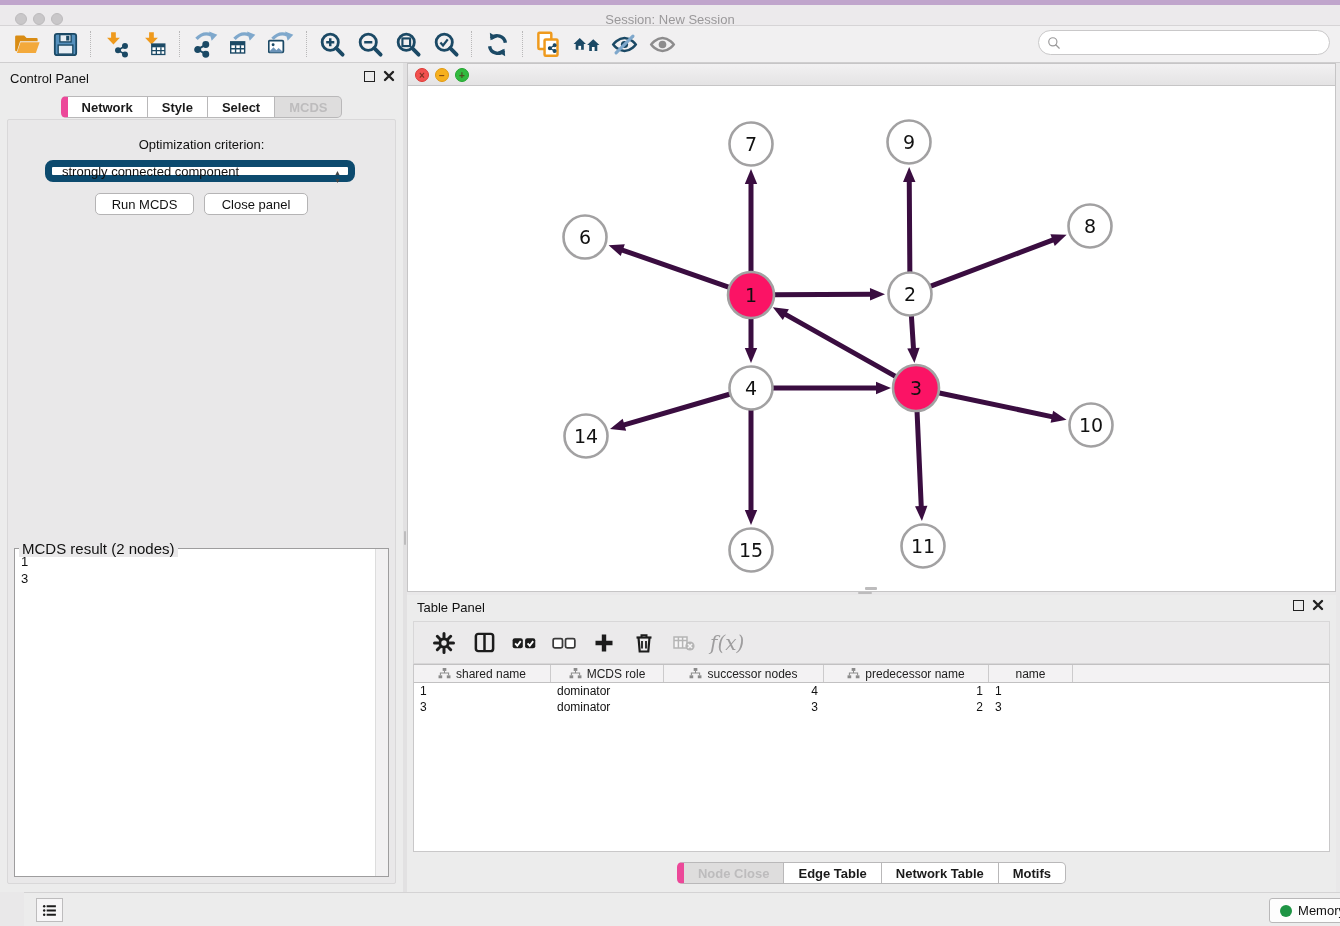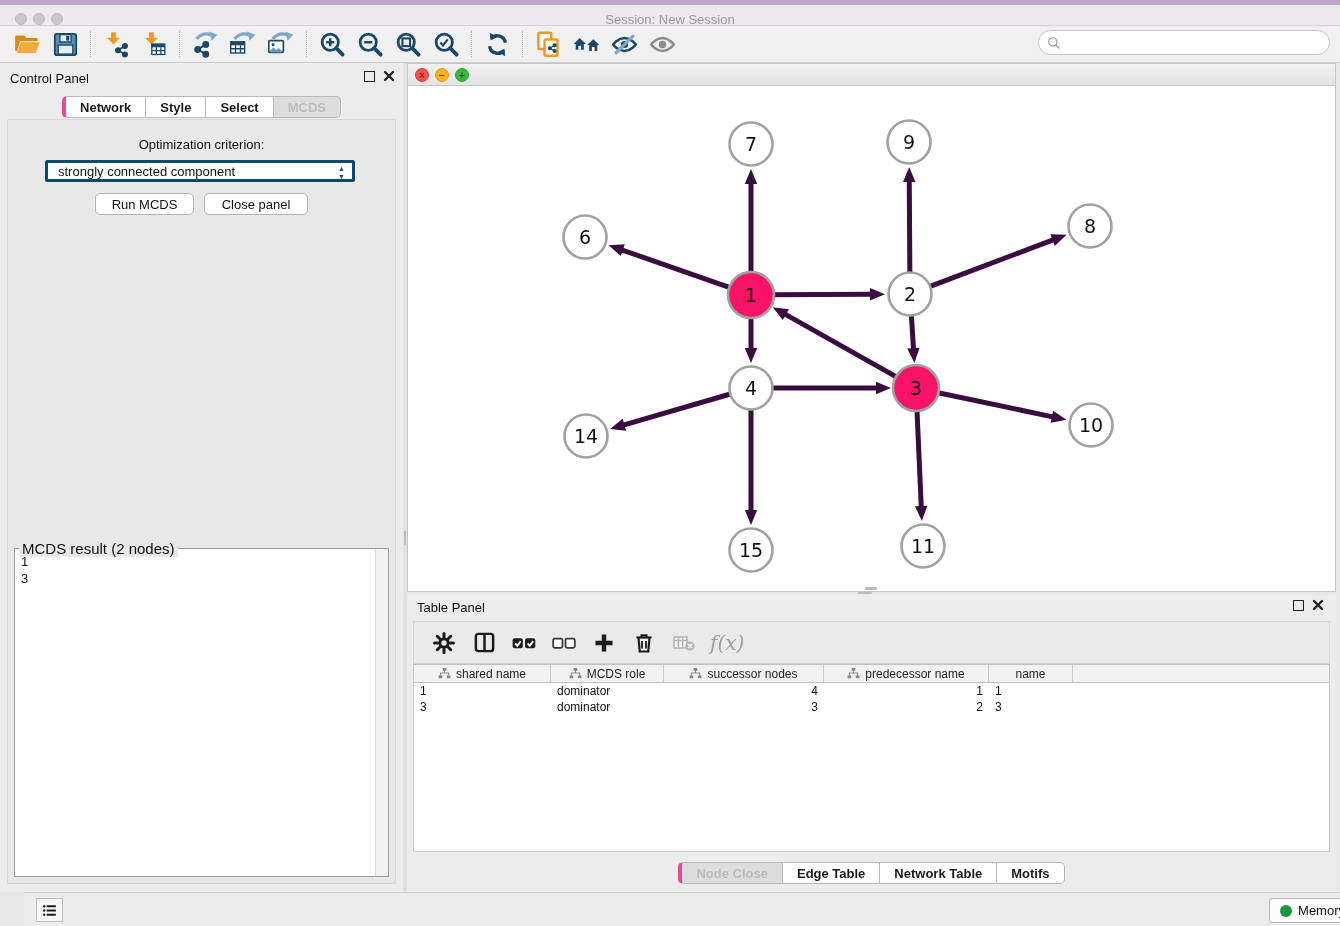--- a/index.html
+++ b/index.html
@@ -19,27 +19,27 @@
   #searchbox { position:absolute; right:10px; top:4px; width:292px; height:25px; background:#fff; border:1px solid #c9c8c9; border-radius:13px; display:flex; align-items:center; padding-left:8px; }
   #searchbox input { border:none; outline:none; font-size:12px; width:250px; background:transparent; }
 
   
   #control-panel { left:0; top:63px; width:403px; height:829px; background:#ececec; }
   #cp-header { position:absolute; left:10px; top:8px; font-size:13px; color:#111; }
   .panel-icons { position:absolute; right:8px; top:7px; display:flex; gap:8px; align-items:center; }
   .float-icon { width:11px; height:11px; border:1.6px solid #222; background:transparent; }
   .tabs-row { display:flex; }
   .tab { height:22px; font-size:13px; font-weight:bold; color:#1a1a1a; background:#fff; border:1px solid #b9b8b9; border-left:none; padding:0 14px; display:flex; align-items:center; }
-  .tab:first-child { border-left:4px solid #ec4899; border-radius:5px 0 0 5px; }
+  .tab:first-child { border-left:7px solid #ec4899; border-radius:5px 0 0 5px; }
   .tab:last-child { border-radius:0 5px 5px 0; }
   .tab.selected { background:#dedddd; color:#bdbcbd; }
   #cp-tabs { position:absolute; left:0; right:0; top:33px; display:flex; justify-content:center; }
   #cp-inner { position:absolute; left:7px; right:7px; top:56px; bottom:8px; background:#e9e8e9; border:1px solid #d9d8d9; border-radius:2px; }
   #criterion-label { position:absolute; left:0; right:0; top:17px; text-align:center; font-size:13px; color:#111; }
-  #criterion-select { position:absolute; left:37px; right:40px; top:40px; height:22px; background:#fff; border:3px solid #0c4a6e; border-radius:2px; font-size:13px; color:#111; display:flex; align-items:center; padding:0 10px; }
+  #criterion-select { position:absolute; left:37px; right:40px; top:40px; height:22px; background:#fff; border:7px solid #0c4a6e; border-radius:8px; font-size:13px; color:#111; display:flex; align-items:center; padding:0 10px; }
   #criterion-select .stepper { position:absolute; right:7px; top:2px; font-size:7px; color:#444; line-height:8px; text-align:center; }
   .cp-btn { position:absolute; top:73px; height:22px; background:#fff; border:1px solid #b5b4b5; border-radius:5px; font-size:13px; color:#111; display:flex; align-items:center; justify-content:center; }
   #mcds-result { position:absolute; left:6px; right:6px; top:428px; bottom:6px; border:1px solid #9e9d9e; background:#fff; }
   #mcds-result legend.lg { position:absolute; top:-9px; left:4px; background:#e9e8e9; font-size:15px; color:#111; padding:0 3px; }
   #result-lines { position:absolute; left:0; top:2px; right:14px; bottom:0; font-size:13px; color:#111; padding:2px 6px; line-height:17px; }
   #result-scroll { position:absolute; right:0; top:0; bottom:0; width:13px; background:#f2f1f2; border-left:1px solid #ddd; }
 
   
   #vsplit { left:403px; top:63px; width:4px; height:829px; background:#e2e1e2; }
   .grip { background:#bdbcbd; border-radius:1px; }

